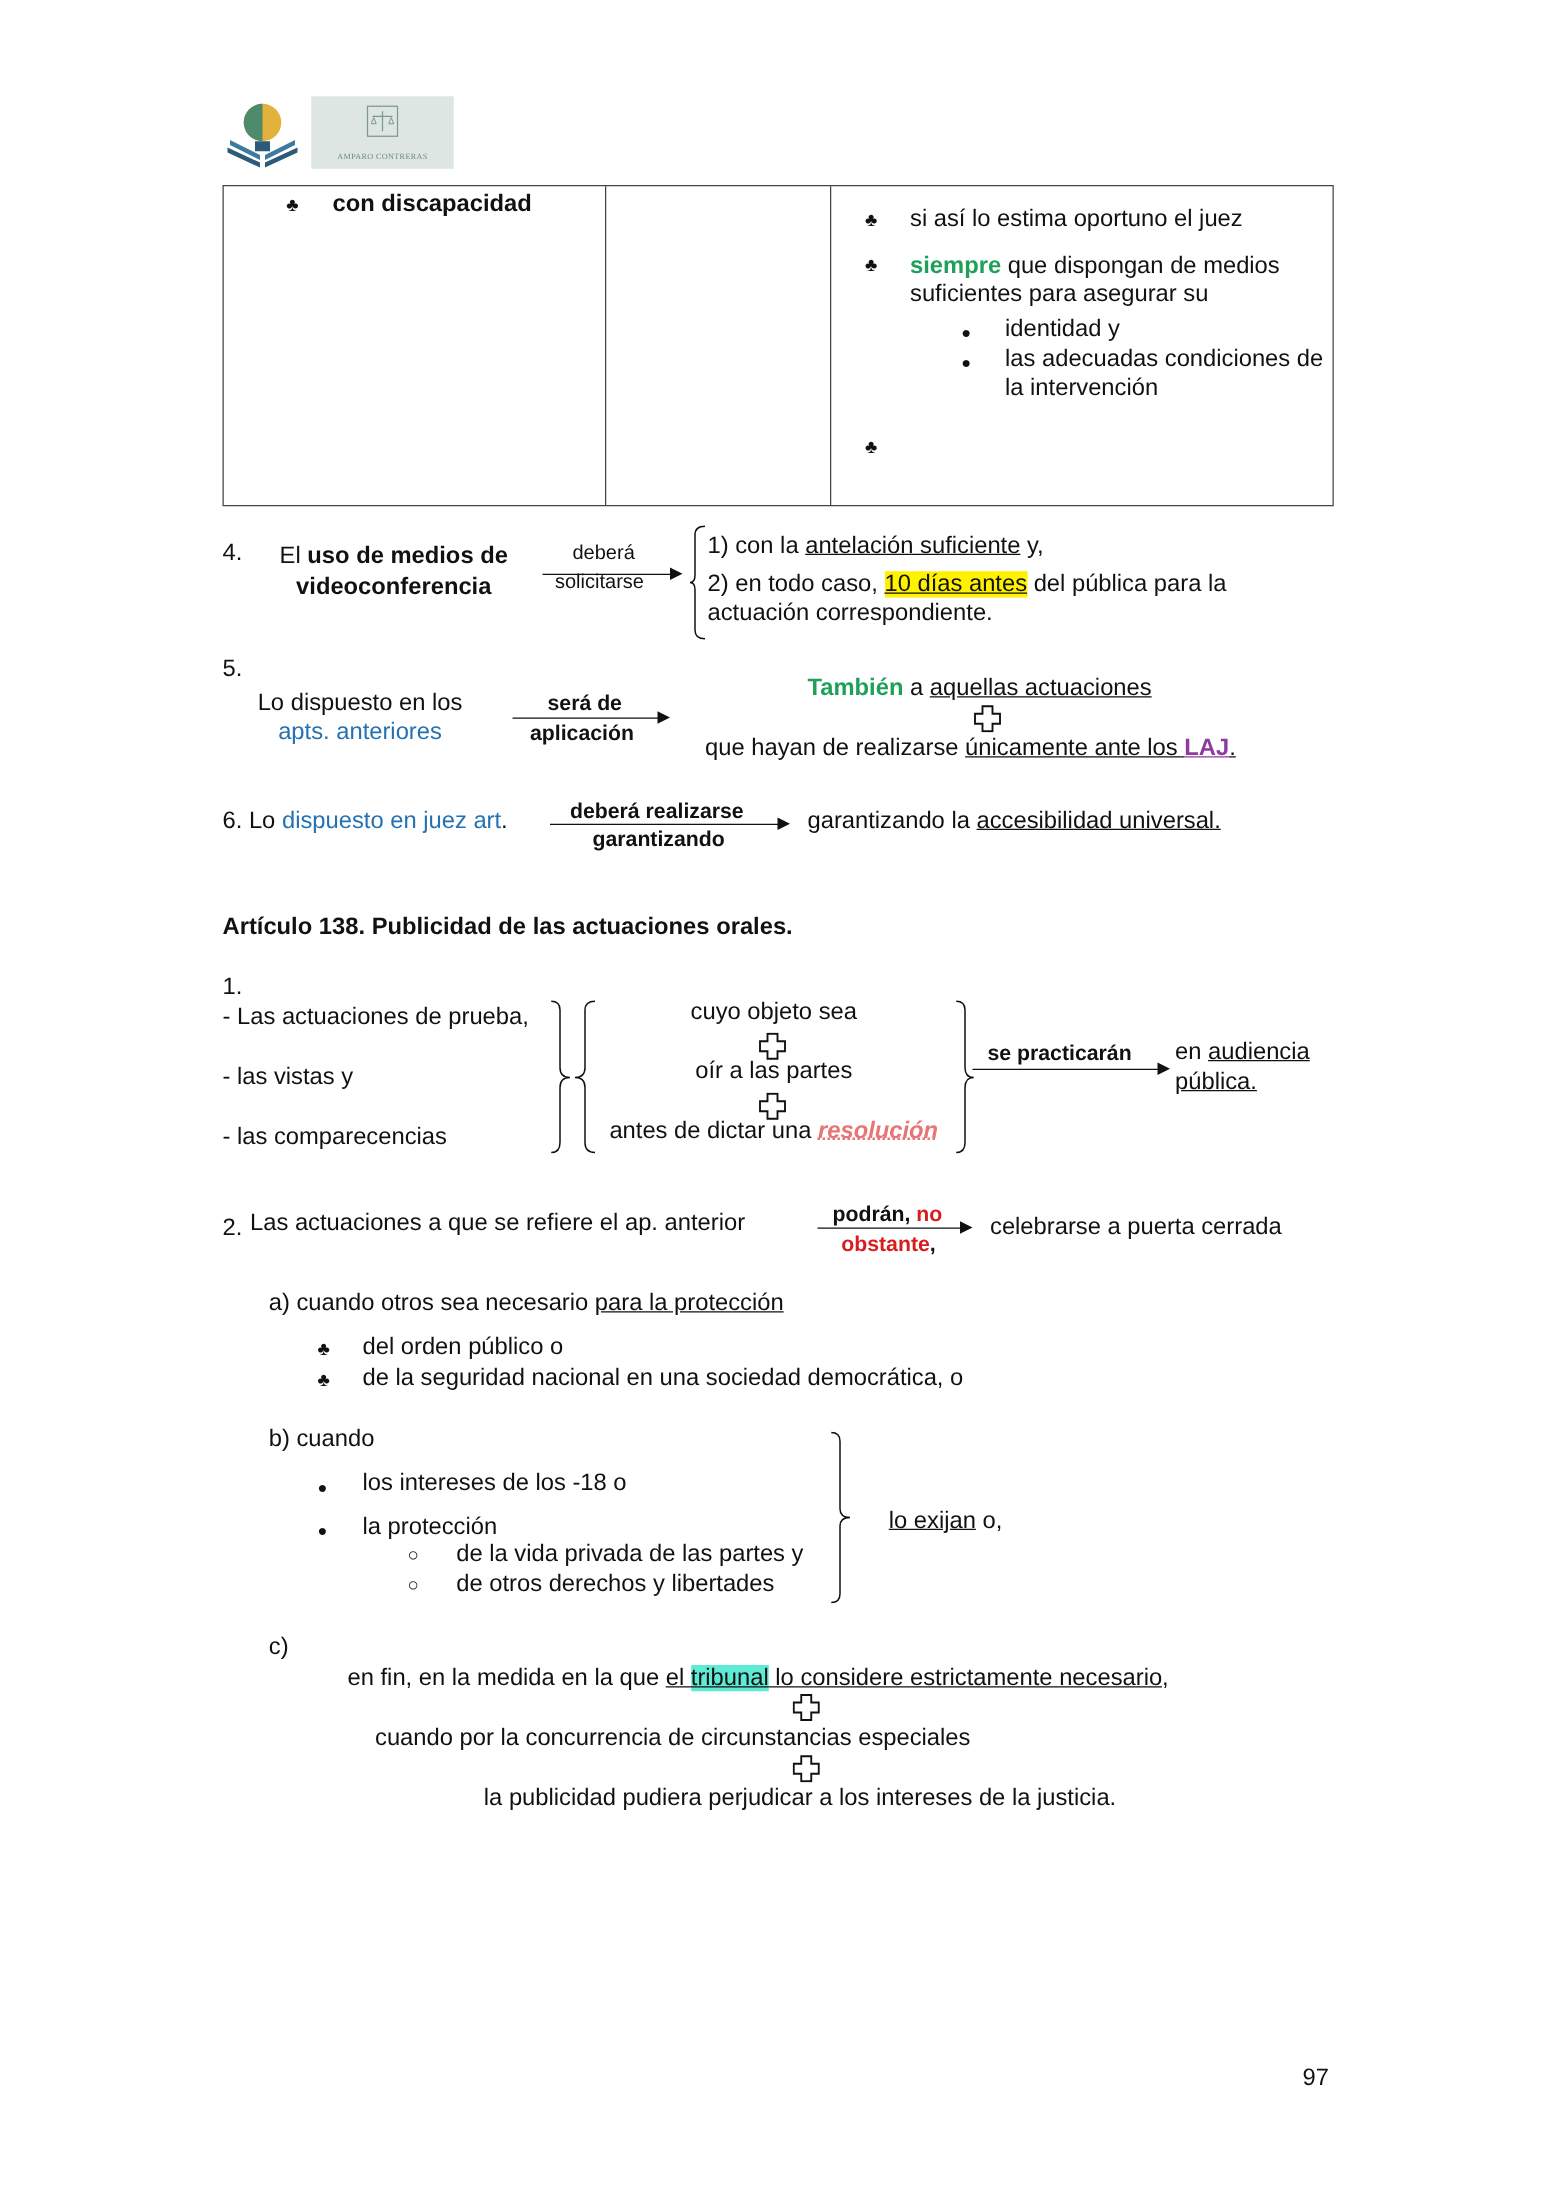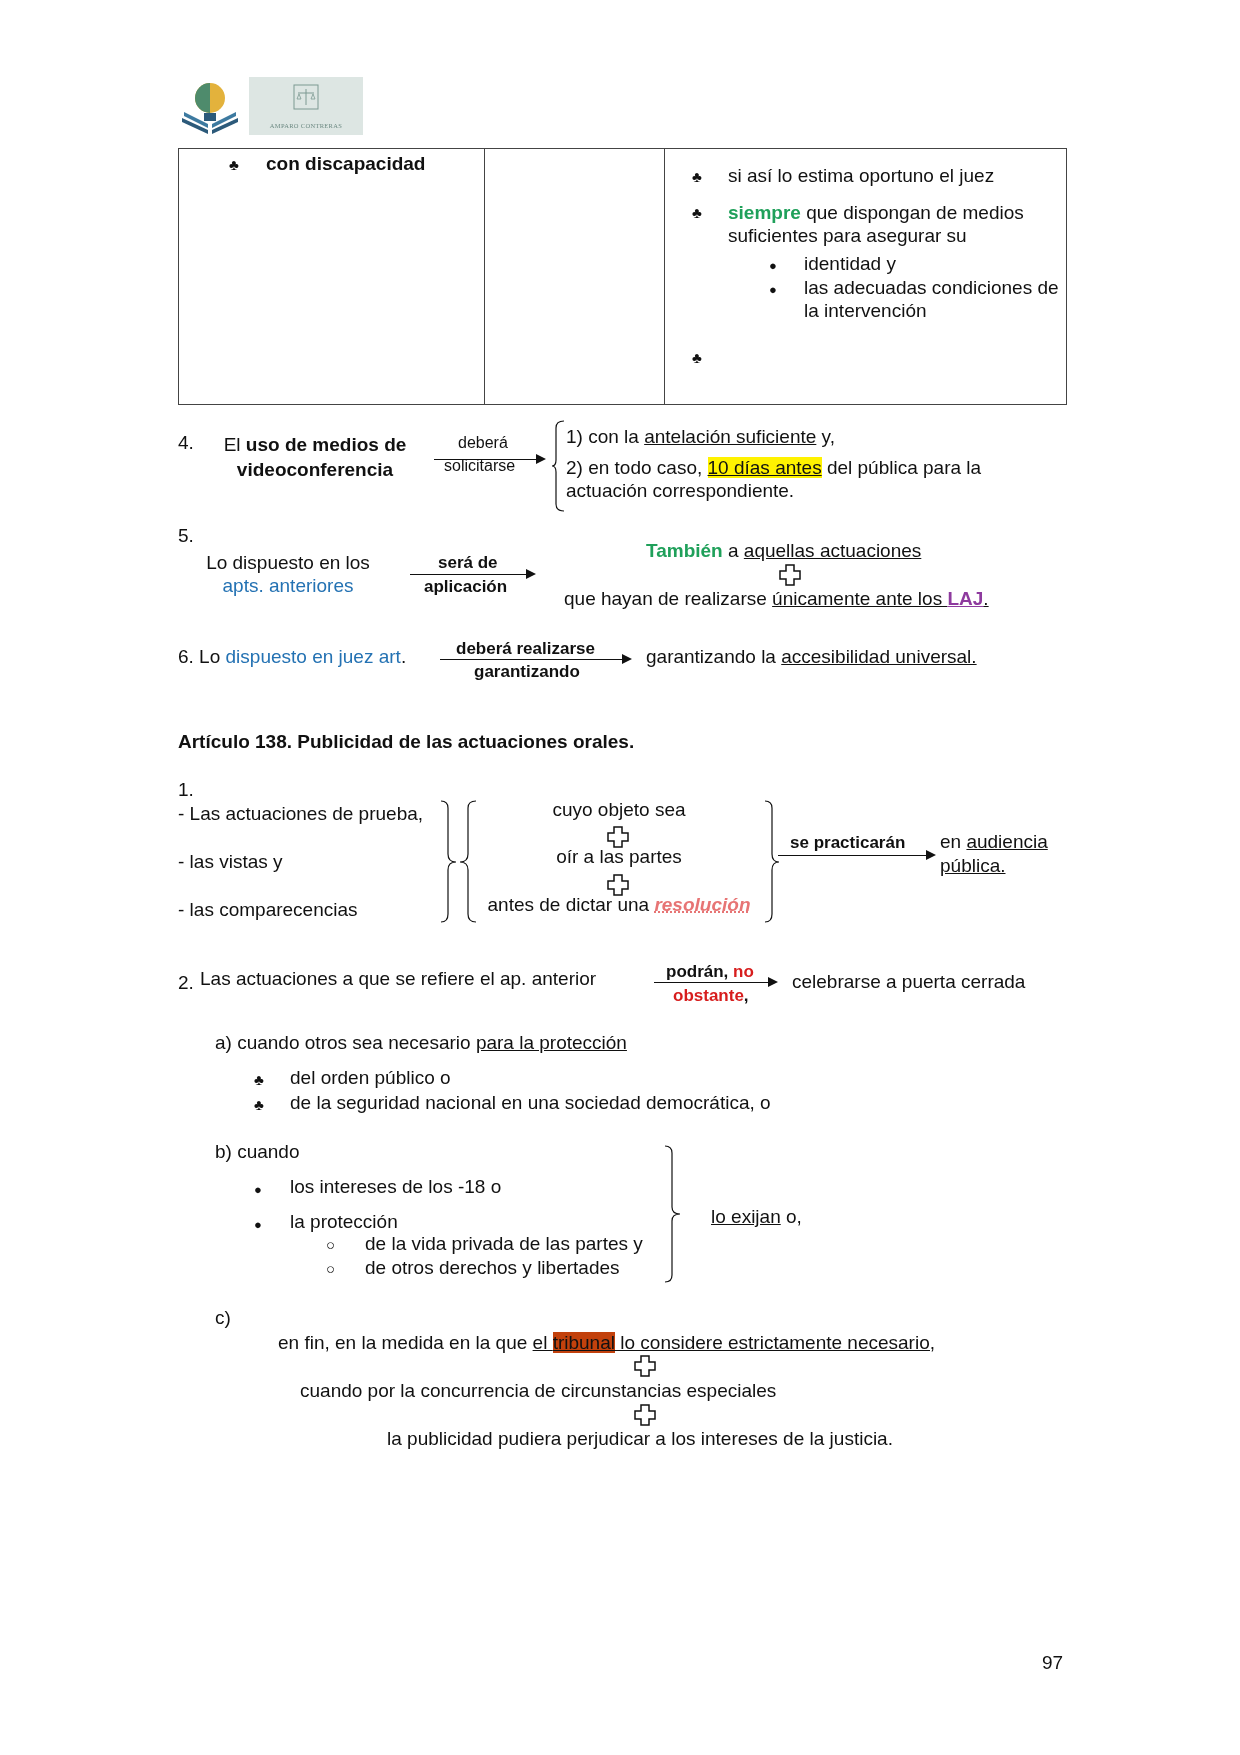--- a/index.html
+++ b/index.html
@@ -6,21 +6,21 @@
   body { width:1240px; height:1755px; position:relative; overflow:hidden;
          font-family:"Liberation Sans", sans-serif; color:#111; font-size:19px; }
   .abs { position:absolute; white-space:nowrap; }
   .b { font-weight:bold; }
   .u { text-decoration:underline; }
   .green { color:#1fa05a; font-weight:bold; }
   .blue { color:#2472b3;margin-top:32px; }
   .red { color:#d71d1d; }
   .purple { color:#8e3a9e; font-weight:bold; }
   .hl-yellow { background:#fff200; }
-  .hl-blue { background:#c2410c; }
+  .hl-blue { background:#5eead4; }
   .resol { color:#e77575; font-style:italic; font-weight:bold; text-decoration:underline dotted #e77575; }
   
   .logo2 { position:absolute; left:249px; top:77px; width:114px; height:58px; background:#dde6e3; }
   .logo2 .txt { position:absolute; bottom:6px; left:0; right:0; text-align:center; font-family:"Liberation Serif", serif; font-size:6.5px; color:#6d8a83; letter-spacing:0.3px; }
   
   .tbl { position:absolute; left:178px; top:148px; width:889px; height:257px; border:1px solid #444; box-sizing:border-box; }
   .vline { position:absolute; top:0; bottom:0; width:1px; background:#444; }
   .club { font-size:15px; }
   .arrow-line { position:absolute; height:1px; background:#111; }
   .arrow-head { position:absolute; width:0; height:0; border-top:5px solid transparent; border-bottom:5px solid transparent; border-left:10px solid #111; }

